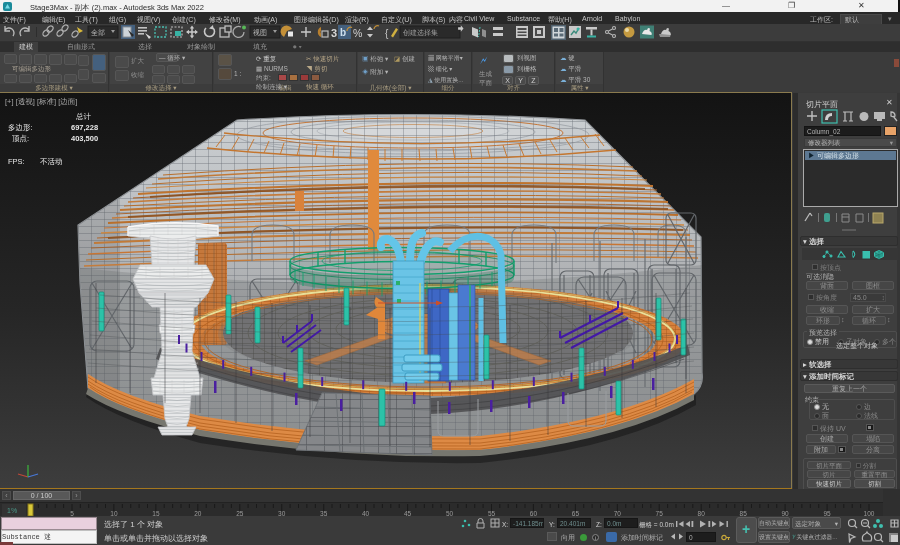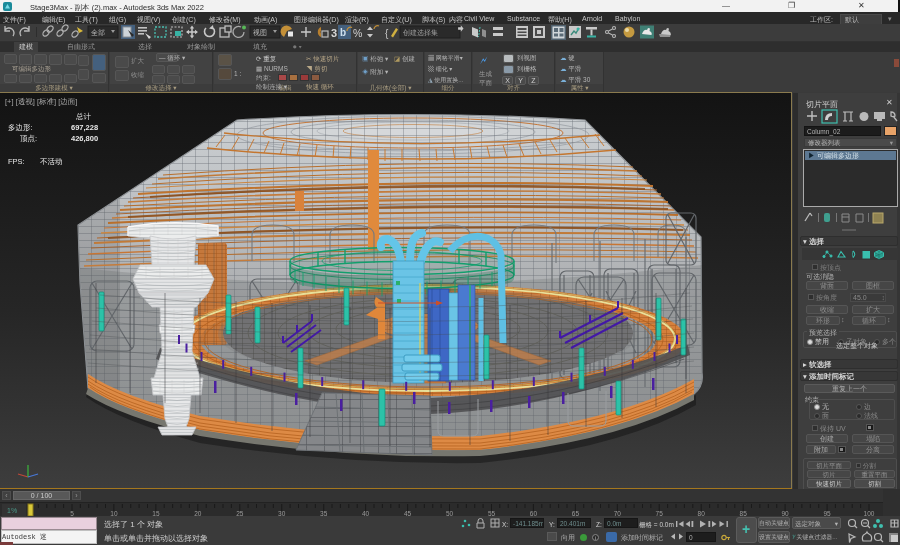--- a/index.html
+++ b/index.html
@@ -292,22 +292,22 @@
     <div style="position:absolute;left:894px;top:7px;width:5px;height:8px;background:#8a4a3a"></div>
   </div>
   <div class="abs" id="vpborder"></div>
   <div class="abs" id="vpborderR"></div>
   <div class="abs" id="vpborderB"></div>
   <div class="abs" id="viewport">
     <div id="vplabel">[+] [透视] [标准] [边面]</div>
     <div class="stat" style="left:76px;top:19px">总计</div>
     <div class="stat" style="left:8px;top:30px">多边形:</div>
       <div class="stat" style="left:71px;top:30px"><b>697,228</b></div>
-    <div class="stat" style="left:20px;top:41px">顶点:</div>
-      <div class="stat" style="left:71px;top:41px"><b>426,800</b></div>
+    <div class="stat" style="left:12px;top:41px">顶点:</div>
+      <div class="stat" style="left:71px;top:41px"><b>403,500</b></div>
     <div class="stat" style="left:8px;top:64px">FPS:</div>
       <div class="stat" style="left:40px;top:64px">不活动</div>
     <svg id="scene" width="791" height="395" style="position:absolute;left:0;top:0">
      <defs>
       <linearGradient id="domeg" x1="0" y1="0" x2="0" y2="1">
         <stop offset="0" stop-color="#cbcfd2"></stop>
             <stop offset="0.28" stop-color="#bdc0c3"></stop>
         <stop offset="0.55" stop-color="#abadaf"></stop>
             <stop offset="1" stop-color="#9a9c9e"></stop>
       </linearGradient>
@@ -774,21 +774,21 @@
         <text x="701.2" y="12.5" font-size="6.5" fill="#9a9a9a" text-anchor="middle" font-family="Liberation Sans">80</text>
         <text x="743.2" y="12.5" font-size="6.5" fill="#9a9a9a" text-anchor="middle" font-family="Liberation Sans">85</text>
         <text x="785.1" y="12.5" font-size="6.5" fill="#9a9a9a" text-anchor="middle" font-family="Liberation Sans">90</text>
         <text x="827.1" y="12.5" font-size="6.5" fill="#9a9a9a" text-anchor="middle" font-family="Liberation Sans">95</text>
         <text x="869.0" y="12.5" font-size="6.5" fill="#9a9a9a" text-anchor="middle" font-family="Liberation Sans">100</text>
         <rect x="28" y="1" width="5" height="12" fill="#d8c83a" stroke="#8a7a1a"></rect>
     </svg>
   </div>
   <div class="abs" id="statusbar">
     <div style="position:absolute;left:1px;top:1px;width:96px;height:13px;background:#e9d0de;border:1px solid #9a8a92"></div>
-    <div style="position:absolute;left:1px;top:14px;width:96px;height:14px;background:#f4f4f4;border:1px solid #c0c0c0;color:#3a3a3a;font-size:7px;line-height:13px;font-family:'Liberation Mono',monospace">Autodesk 迷</div>
+    <div style="position:absolute;left:1px;top:14px;width:96px;height:14px;background:#f4f4f4;border:1px solid #c0c0c0;color:#3a3a3a;font-size:7px;line-height:13px;font-family:'Liberation Mono',monospace">Substance 迷</div>
     <div class="sbtxt" style="left:104px;top:3px">选择了 1 个 对象</div>
     <div class="sbtxt" style="left:104px;top:17px">单击或单击并拖动以选择对象</div>
     <svg style="position:absolute;left:460px;top:2px" width="40" height="11">
       <circle cx="5" cy="3" r="1.3" fill="#39bfae"></circle>
         <circle cx="9" cy="7" r="1.3" fill="#39bfae"></circle>
         <circle cx="3" cy="8" r="1.3" fill="#39bfae"></circle>
       <path d="M18 5 v-2 a2.5 2.5 0 0 1 5 0 v2 m-6 0 h7 v5 h-7 z" stroke="#b0b0b0" fill="none"></path>
       <rect x="31" y="1" width="8" height="8" fill="none" stroke="#b0b0b0"></rect>
         <path d="M31 5 h8 M35 1 v8" stroke="#b0b0b0"></path>
     </svg>

